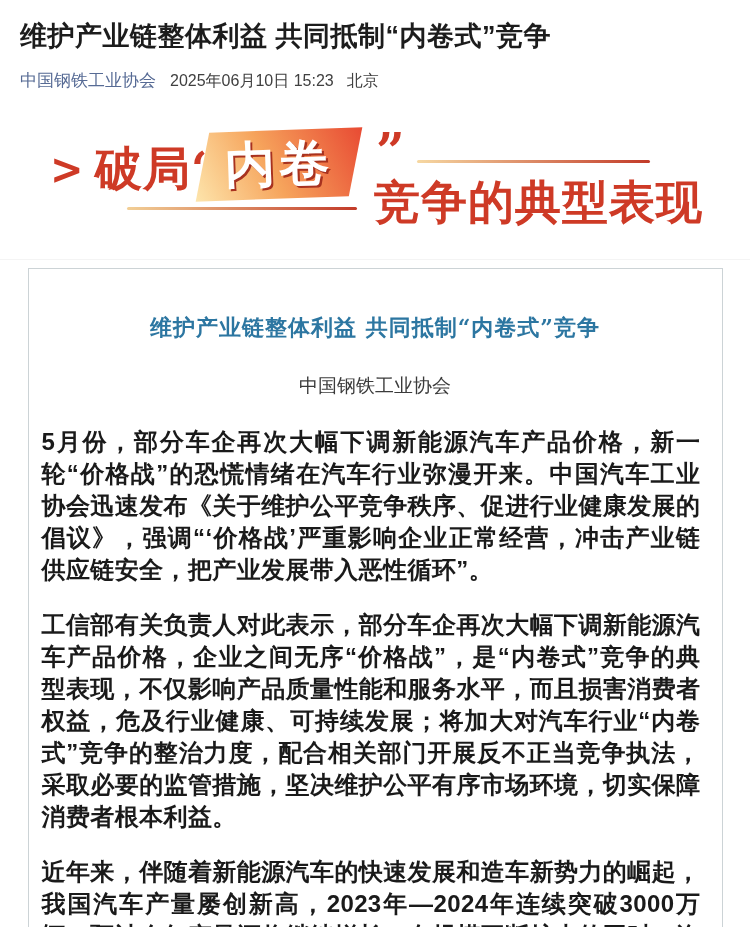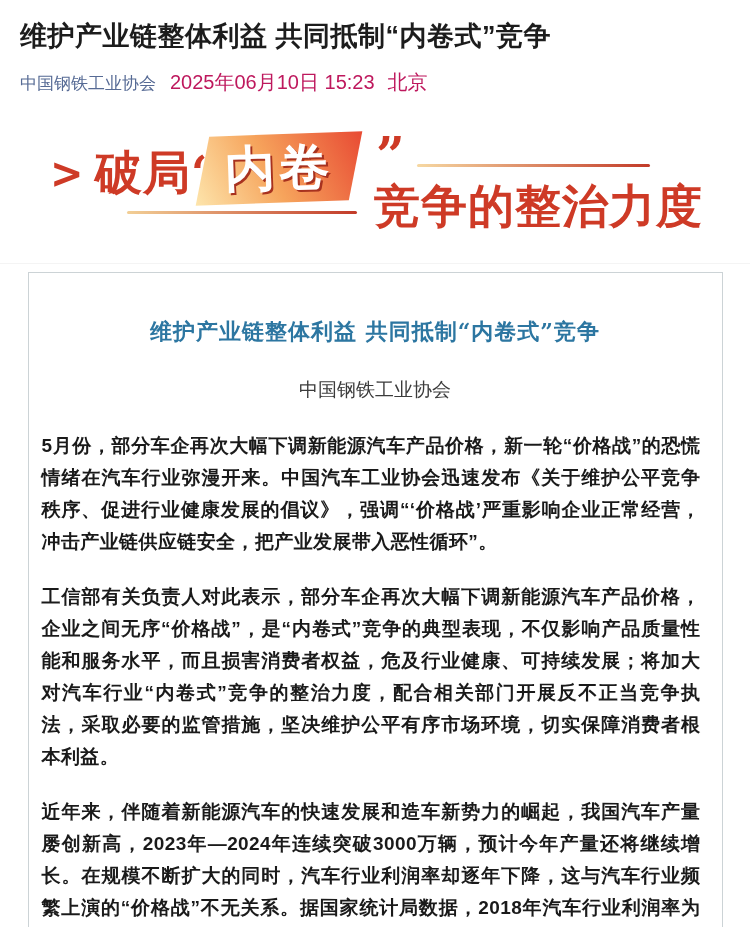--- a/index.html
+++ b/index.html
@@ -25,21 +25,21 @@
     margin-top: 15px;
     display: flex;
     align-items: baseline;
   }
   .byline .source {
     color: #576b95;
     font-size: 17px;
     margin-right: 14px;
     cursor: pointer;
   }
-  .byline .meta { color: #be185d; font-size: 20px; }
+  .byline .meta { color: #404040; font-size: 16px; }
   .byline .date { margin-right: 13px; }
 
   
   .banner {
     position: relative;
     height: 156px;
     margin-top: 12px;
     background: #ffffff;
     border-bottom: 1px solid #f4f4f4;
   }
@@ -133,21 +133,21 @@
   }
   .card-author {
     text-align: center;
     color: #3b3b3b;
     font-size: 19px;
     font-family: "DejaVu Serif", serif;
     margin-top: 30px;
   }
   .card-body { margin-top: 27px; }
   .card-body p {
-    font-size: 19px;
+    font-size: 24px;
     line-height: 32px;
     letter-spacing: 0.4px;
     font-weight: 600;
     color: #1a1a1a;
     text-align: justify;
     margin: 0 8px 23px 0;
   }
   .card-body p:last-child { margin-bottom: 0; }
 </style>
 </head>
@@ -164,21 +164,21 @@
 
 <div class="banner">
   <span class="chevron">&gt;</span>
   <span class="broke">破局“</span>
   <div class="para">
     <span class="inner">内卷</span>
   </div>
   <span class="quote-close">”</span>
   <div class="line-top"></div>
   <div class="line-bottom"></div>
-  <span class="slogan">竞争的整治力度</span>
+  <span class="slogan">竞争的典型表现</span>
 </div>
 
 <div class="card">
   <div class="card-title">维护产业链整体利益 共同抵制“内卷式”竞争</div>
   <div class="card-author">中国钢铁工业协会</div>
   <div class="card-body">
     <p>5月份，部分车企再次大幅下调新能源汽车产品价格，新一轮“价格战”的恐慌情绪在汽车行业弥漫开来。中国汽车工业协会迅速发布《关于维护公平竞争秩序、促进行业健康发展的倡议》，强调“‘价格战’严重影响企业正常经营，冲击产业链供应链安全，把产业发展带入恶性循环”。</p>
     <p>工信部有关负责人对此表示，部分车企再次大幅下调新能源汽车产品价格，企业之间无序“价格战”，是“内卷式”竞争的典型表现，不仅影响产品质量性能和服务水平，而且损害消费者权益，危及行业健康、可持续发展；将加大对汽车行业“内卷式”竞争的整治力度，配合相关部门开展反不正当竞争执法，采取必要的监管措施，坚决维护公平有序市场环境，切实保障消费者根本利益。</p>
     <p>近年来，伴随着新能源汽车的快速发展和造车新势力的崛起，我国汽车产量屡创新高，2023年—2024年连续突破3000万辆，预计今年产量还将继续增长。在规模不断扩大的同时，汽车行业利润率却逐年下降，这与汽车行业频繁上演的“价格战”不无关系。据国家统计局数据，2018年汽车行业利润率为7.3%，到2024年滑落至4.3%，今年一季度进一步降至3.9%。据了解，因“价格战”频发，2024年汽车行业新车市场整体零售累计损失接近2000亿元，这一数字触目惊心。</p>
 

